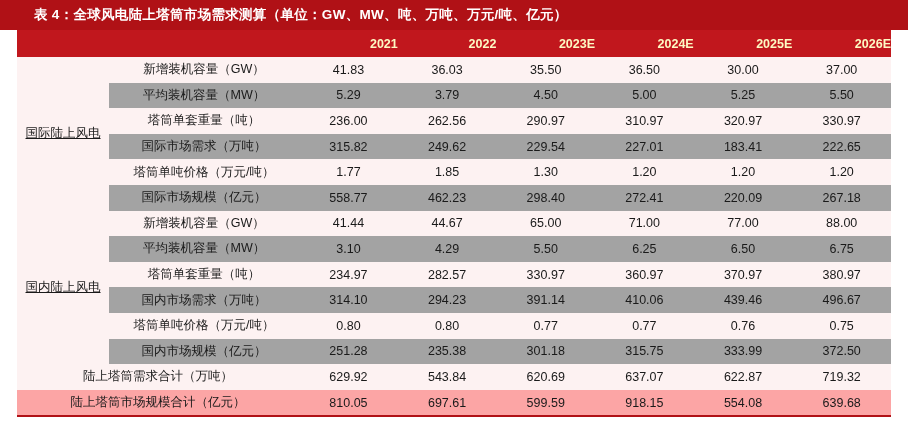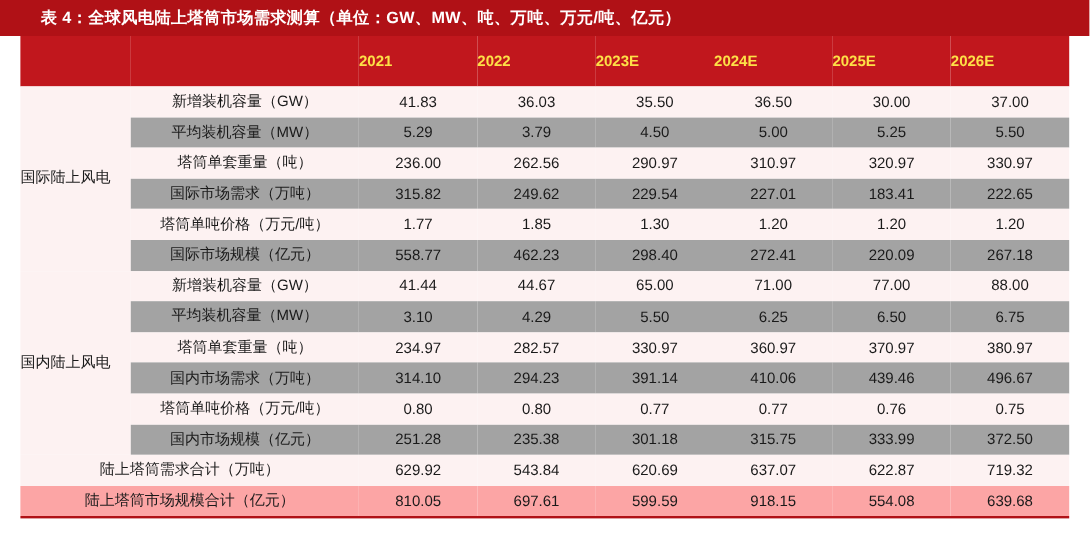--- a/index.html
+++ b/index.html
@@ -37,46 +37,47 @@
     width: 874px;
     margin-left: 17px;
     table-layout: fixed;
   }
   table.data col.c-group { width: 92px; }
   table.data col.c-label { width: 190px; }
   table.data col.c-val { width: 98.6px; }
 
   thead th {
     background: #c1171d;
-    color: #fde047;
+    color: #fef9c3;
     font-size: 12.5px;
     font-weight: bold;
-    height: 42px;
-    text-align: left;
+    height: 27px;
+    text-align: right;
     padding: 0;
     border: none;
   }
   thead th.blank { background: #c1171d; }
 
   tbody td {
     font-size: 12.5px;
     height: 25.6px;
     padding: 0;
     text-align: center;
     border: none;
     color: #1a1a1a;
   }
   tbody tr.odd td { background: #fdf2f2; }
   tbody tr.even td { background: #a3a3a3; }
   tbody td.group {
     font-size: 12.5px;
     line-height: 1.35;
-    text-align: left;
+    text-align: center;
     vertical-align: middle;
     background: #ffffff;
+    text-decoration: underline;
   }
   tbody tr.odd td.group { background: #fdf2f2; }
   tbody td.label {
   }
   tbody td.label.wide {
     text-align: center;
   }
   tbody tr.summary td {
     background: #fdf2f2;
   }

